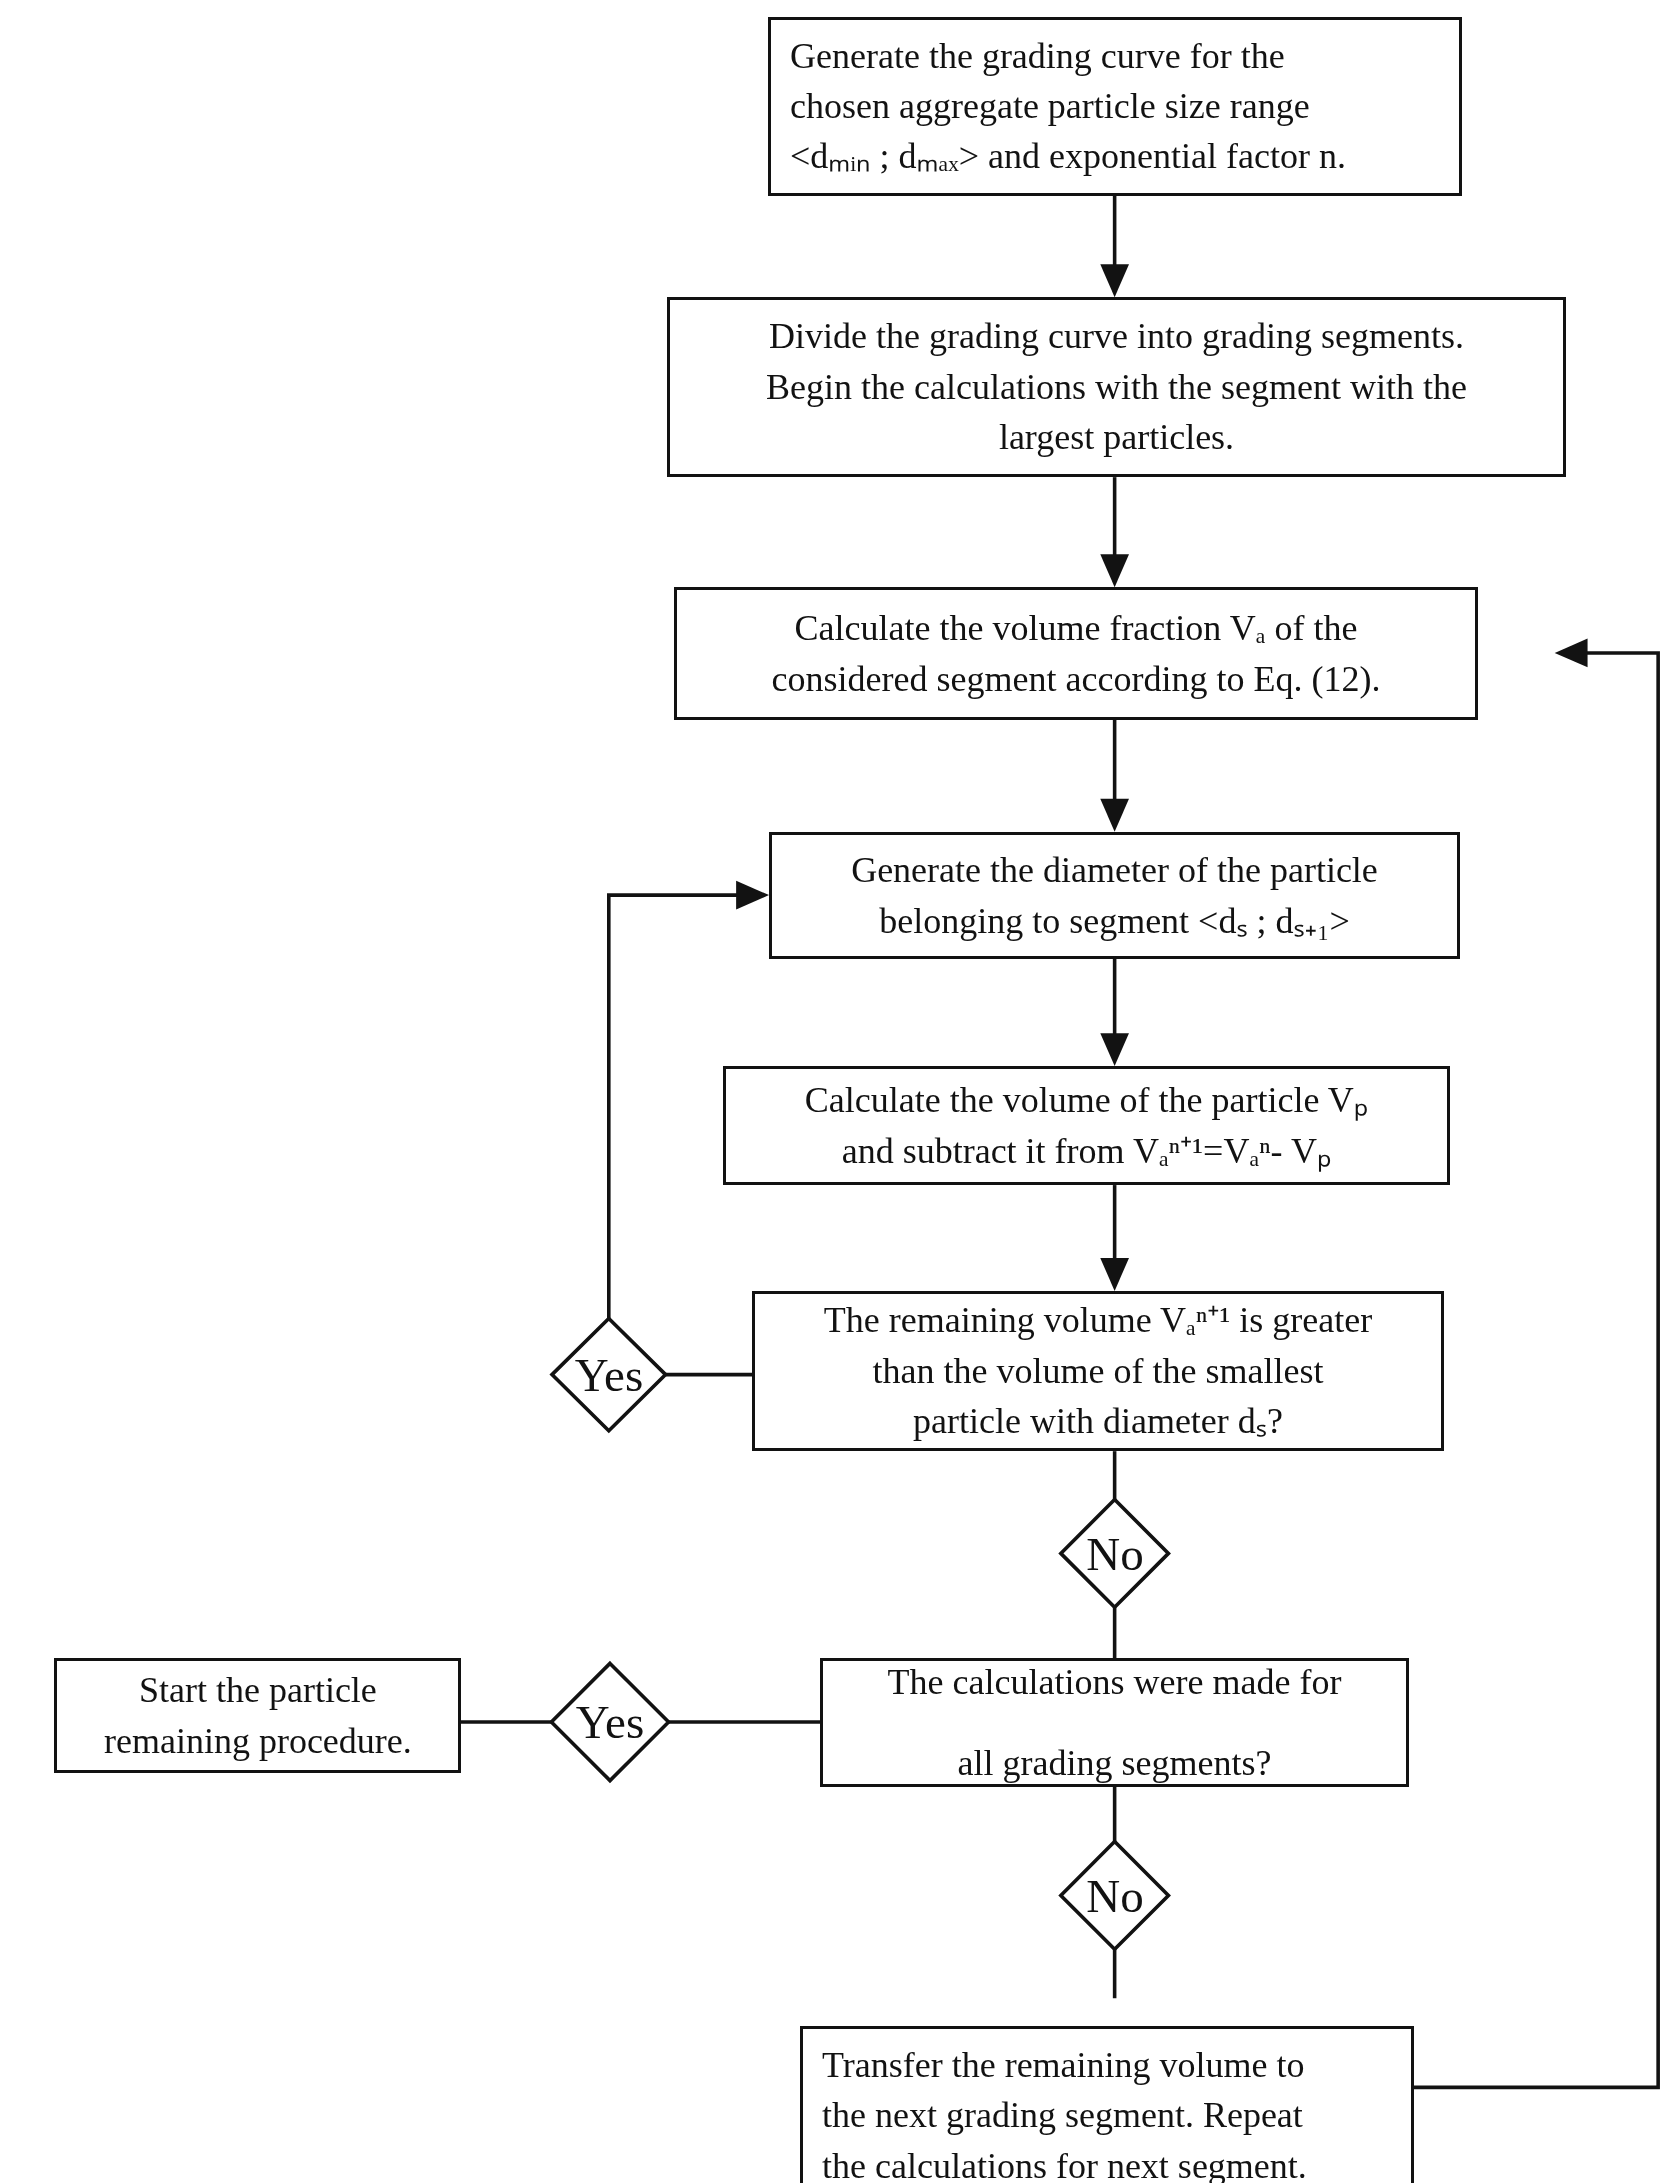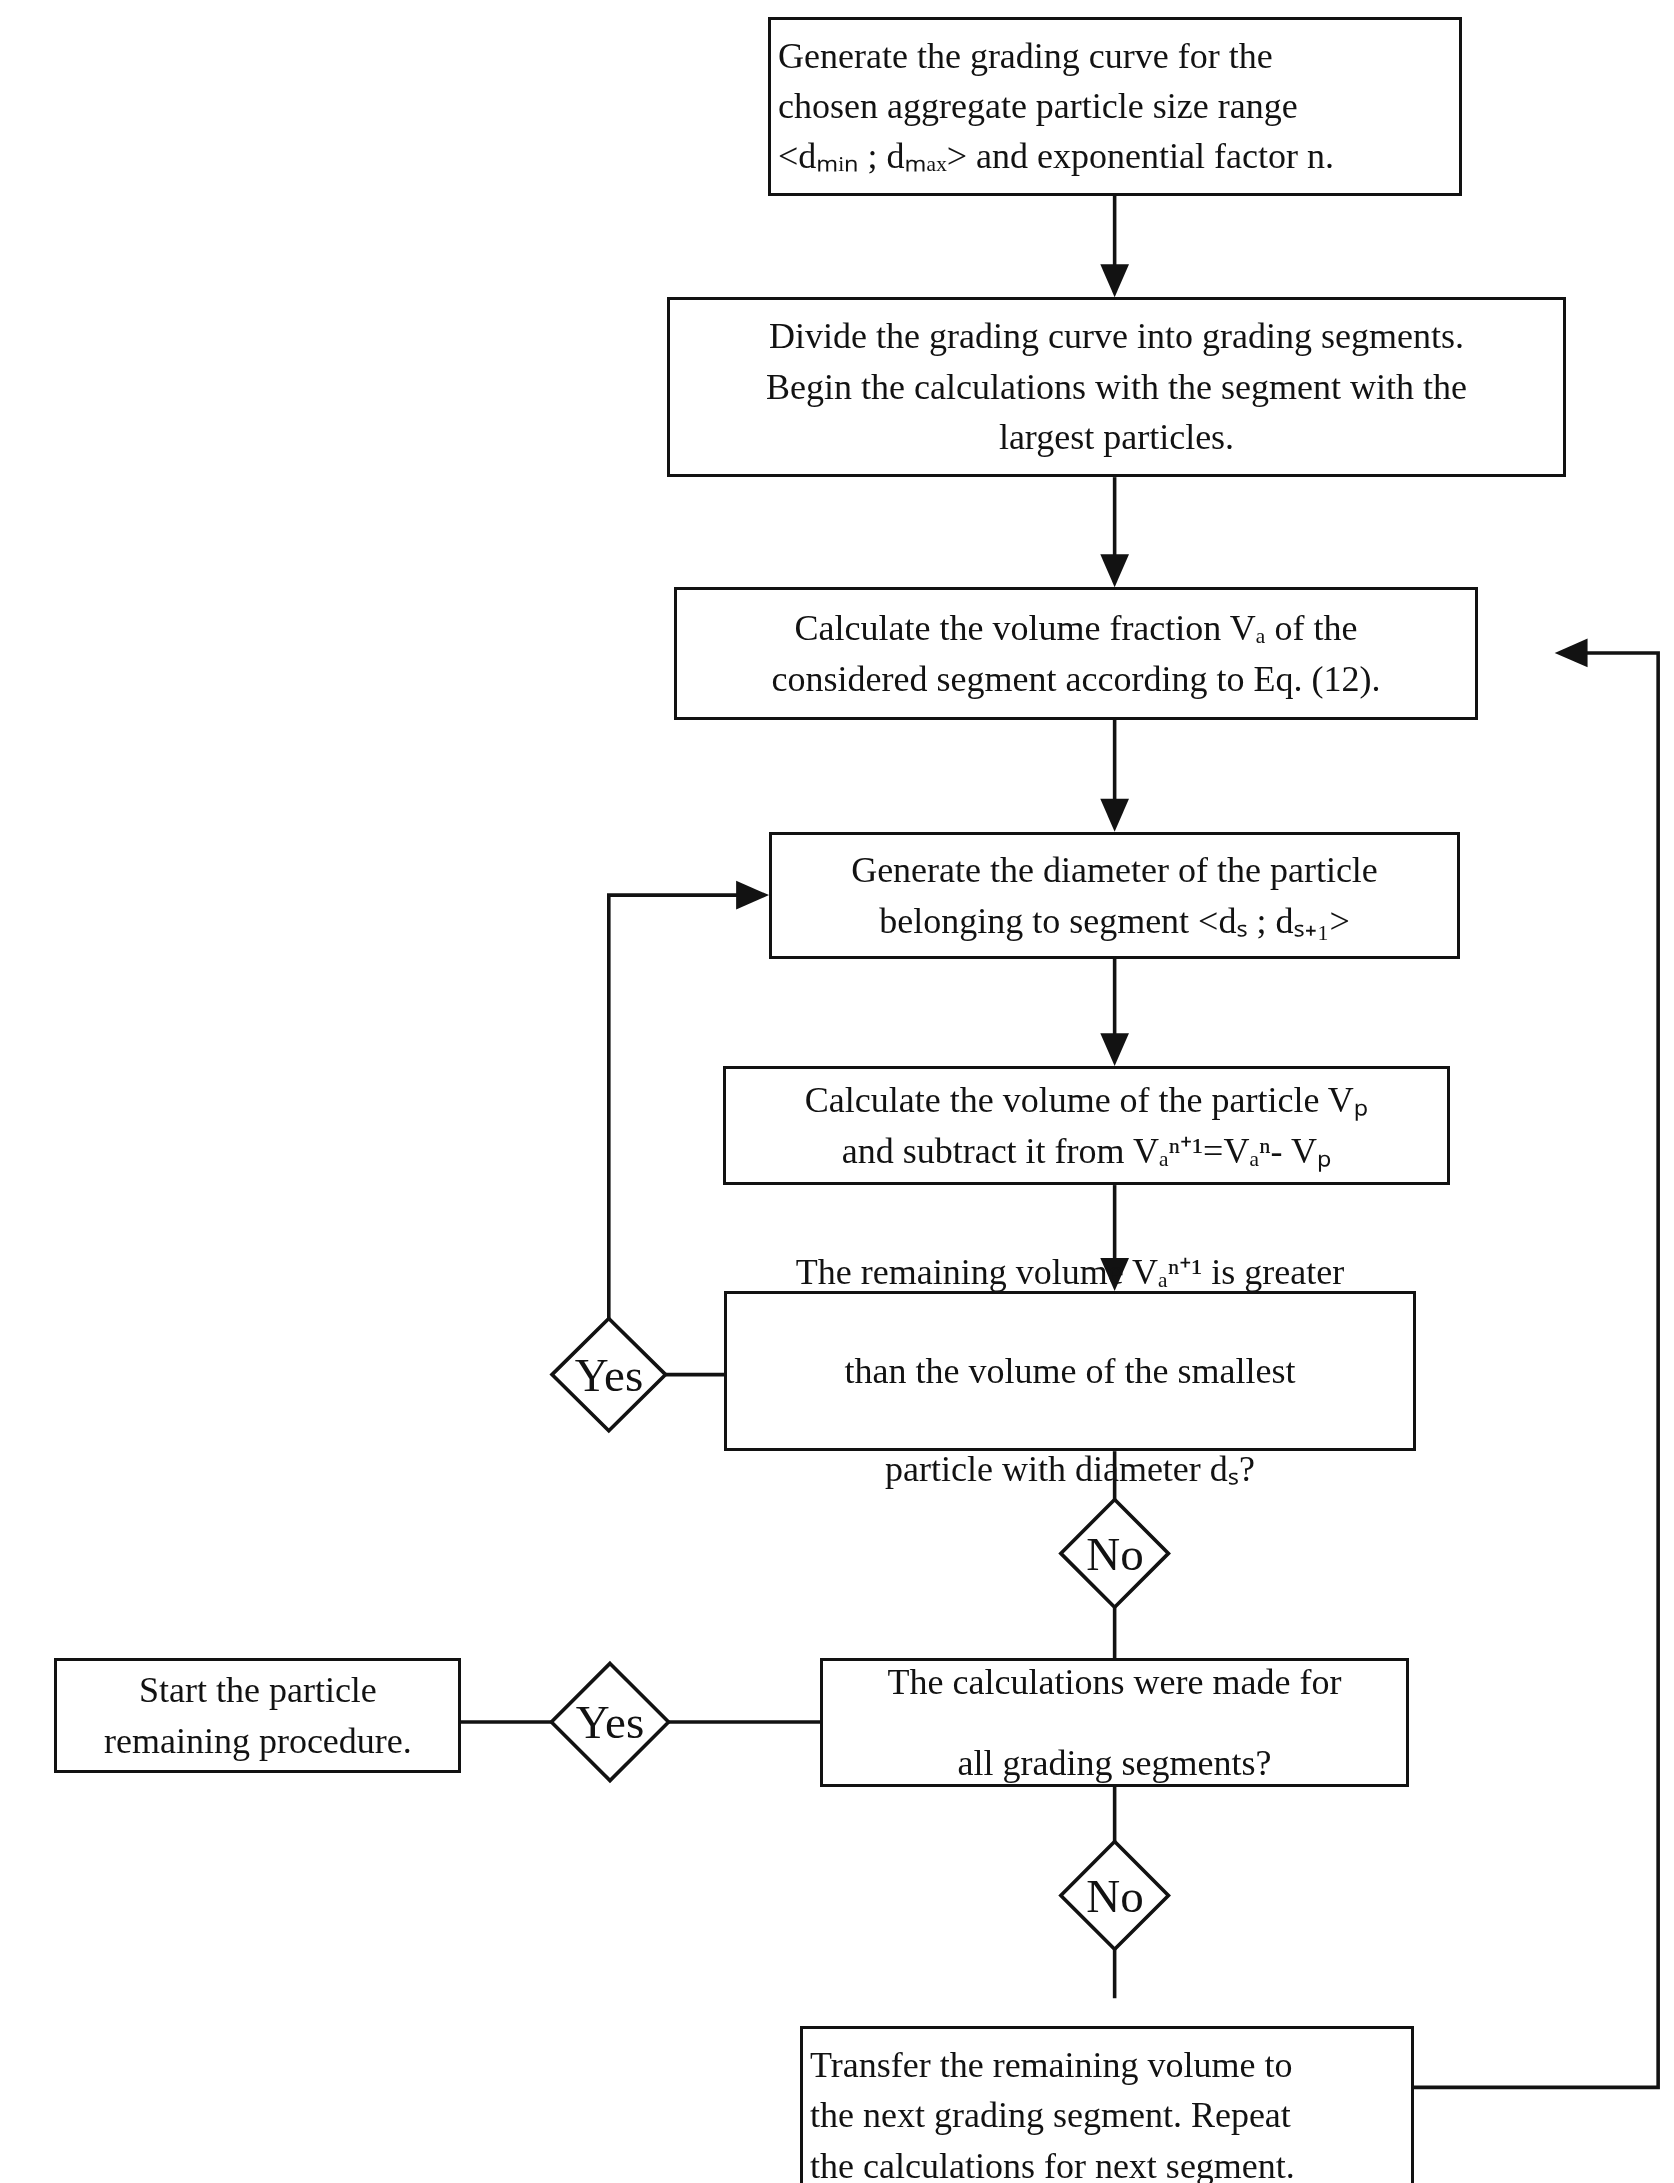--- a/index.html
+++ b/index.html
@@ -25,21 +25,21 @@
     flex-direction: column;
     justify-content: center;
     align-items: center;
     text-align: center;
     font-size: 36px;
     line-height: 1.40;
   }
   .box.align-left {
     align-items: flex-start;
     text-align: left;
-    padding-left: 7px;
+    padding-left: 19px;
     padding-right: 6px;
   }
   .tline { white-space: nowrap; }
   .diamond-label {
     position: absolute;
     transform: translate(-50%, -50%);
     font-size: 47px;
     line-height: 1;
   }
 </style>
@@ -106,21 +106,21 @@
   <div class="box" style="left:769px; top:832px; width:691px; height:127px;">
     <div class="tline">Generate the diameter of the particle</div>
     <div class="tline">belonging to segment &lt;dₛ ; dₛ₊₁&gt;</div>
   </div>
 
   <div class="box" style="left:723px; top:1066px; width:727px; height:119px;justify-content:center;">
     <div class="tline">Calculate the volume of the particle Vₚ</div>
     <div class="tline">and subtract it from Vₐⁿ⁺¹=Vₐⁿ- Vₚ</div>
   </div>
 
-  <div class="box" style="left:724px; top:1291px; width:692px; height:160px;gap:48px;">
+  <div class="box" style="left:752px; top:1291px; width:692px; height:160px;">
     <div class="tline">The remaining volume Vₐⁿ⁺¹ is greater</div>
     <div class="tline">than the volume of the smallest</div>
     <div class="tline">particle with diameter dₛ?</div>
   </div>
 
   <div class="box" style="left:820px; top:1658px; width:589px; height:129px;gap:30px;">
     <div class="tline">The calculations were made for</div>
     <div class="tline">all grading segments?</div>
   </div>
 

